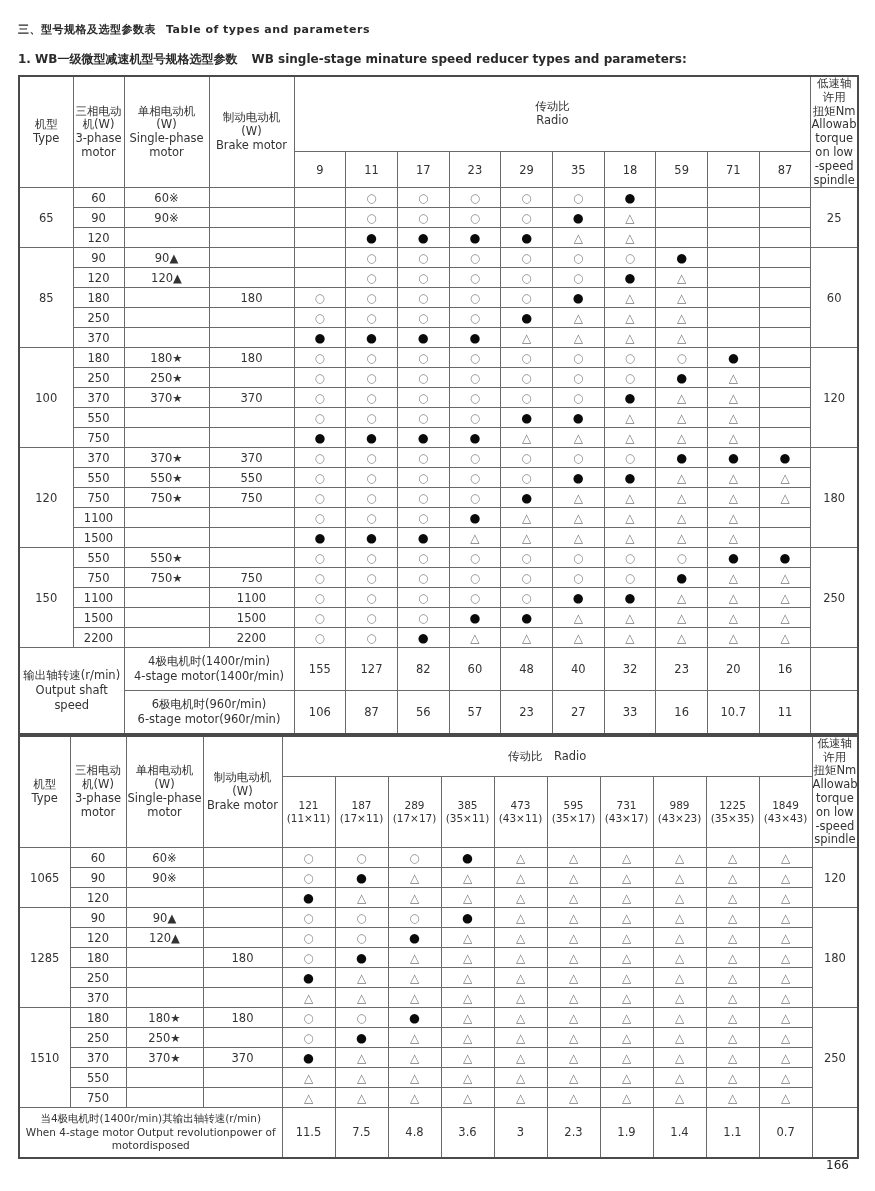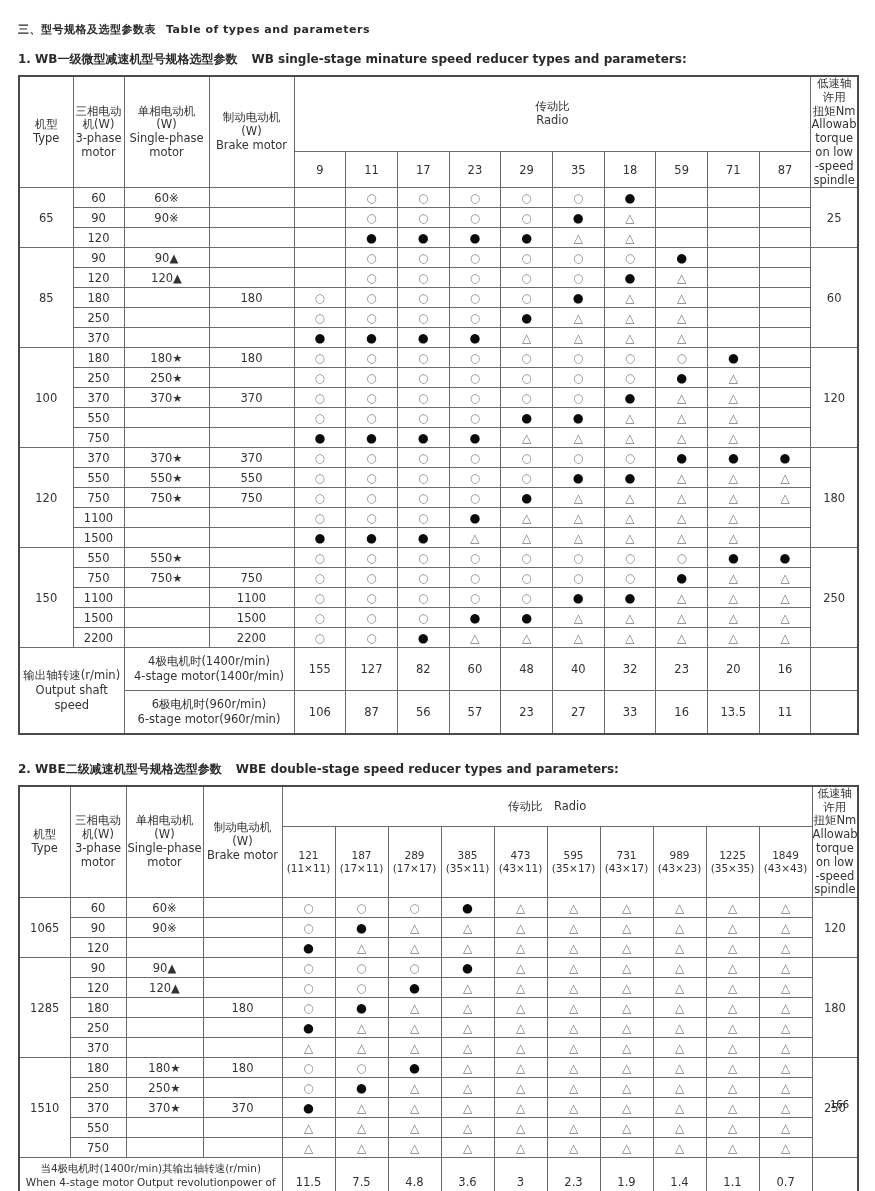--- a/index.html
+++ b/index.html
@@ -35,21 +35,21 @@
   tr.sp{height:43px;}
   tr.sp td{line-height:1.3;font-size:11.5px;}
   tr.ft{height:50px;}
   tr.ft td{line-height:1.3;}
   tr.ft td.lbl{font-size:10.5px;}
   td.tq{font-size:8px;line-height:1.2;color:#444;padding:1px;}
   td.grp-top,tr.grp-top td{border-top:1.6px solid #4a4a4a;}
   .sf{color:#0a0a0a;font-size:12.5px;}
   .so{color:#8a8a8a;font-size:12px;}
   .st{color:#777;font-size:12px;}
-  .page-number{position:absolute;right:26px;top:1099px;font-size:10px;color:#222;}
+  .page-number{position:absolute;right:26px;top:1158px;font-size:12px;color:#222;}
 </style>
 </head>
 <body>
 
 <div class="page">
 
   <div class="main-title">
     <span>三、型号规格及选型参数表</span><span class="en">Table of types and parameters</span>
   </div>
 
@@ -469,30 +469,27 @@
         <tr class="sp">
           <td colspan="2">6极电机时(960r/min)<br>6-stage motor(960r/min)</td>
           <td>106</td>
           <td>87</td>
           <td>56</td>
           <td>57</td>
           <td>23</td>
           <td>27</td>
           <td>33</td>
           <td>16</td>
-          <td>13.5</td>
+          <td>10.7</td>
           <td>11</td>
           <td></td>
         </tr>
       </tbody>
   </table>
 
-  <div class="sec-title sec2">
-    <span>2. WBE二级减速机型号规格选型参数</span><span class="en">WBE double-stage speed reducer types and parameters:</span>
-  </div>
 
   <table class="ptable" id="t2">
     <colgroup>
       <col style="width:51px">
         <col style="width:56px">
         <col style="width:77px">
         <col style="width:79px">
       <col style="width:53px">
         <col style="width:53px">
         <col style="width:53px">

